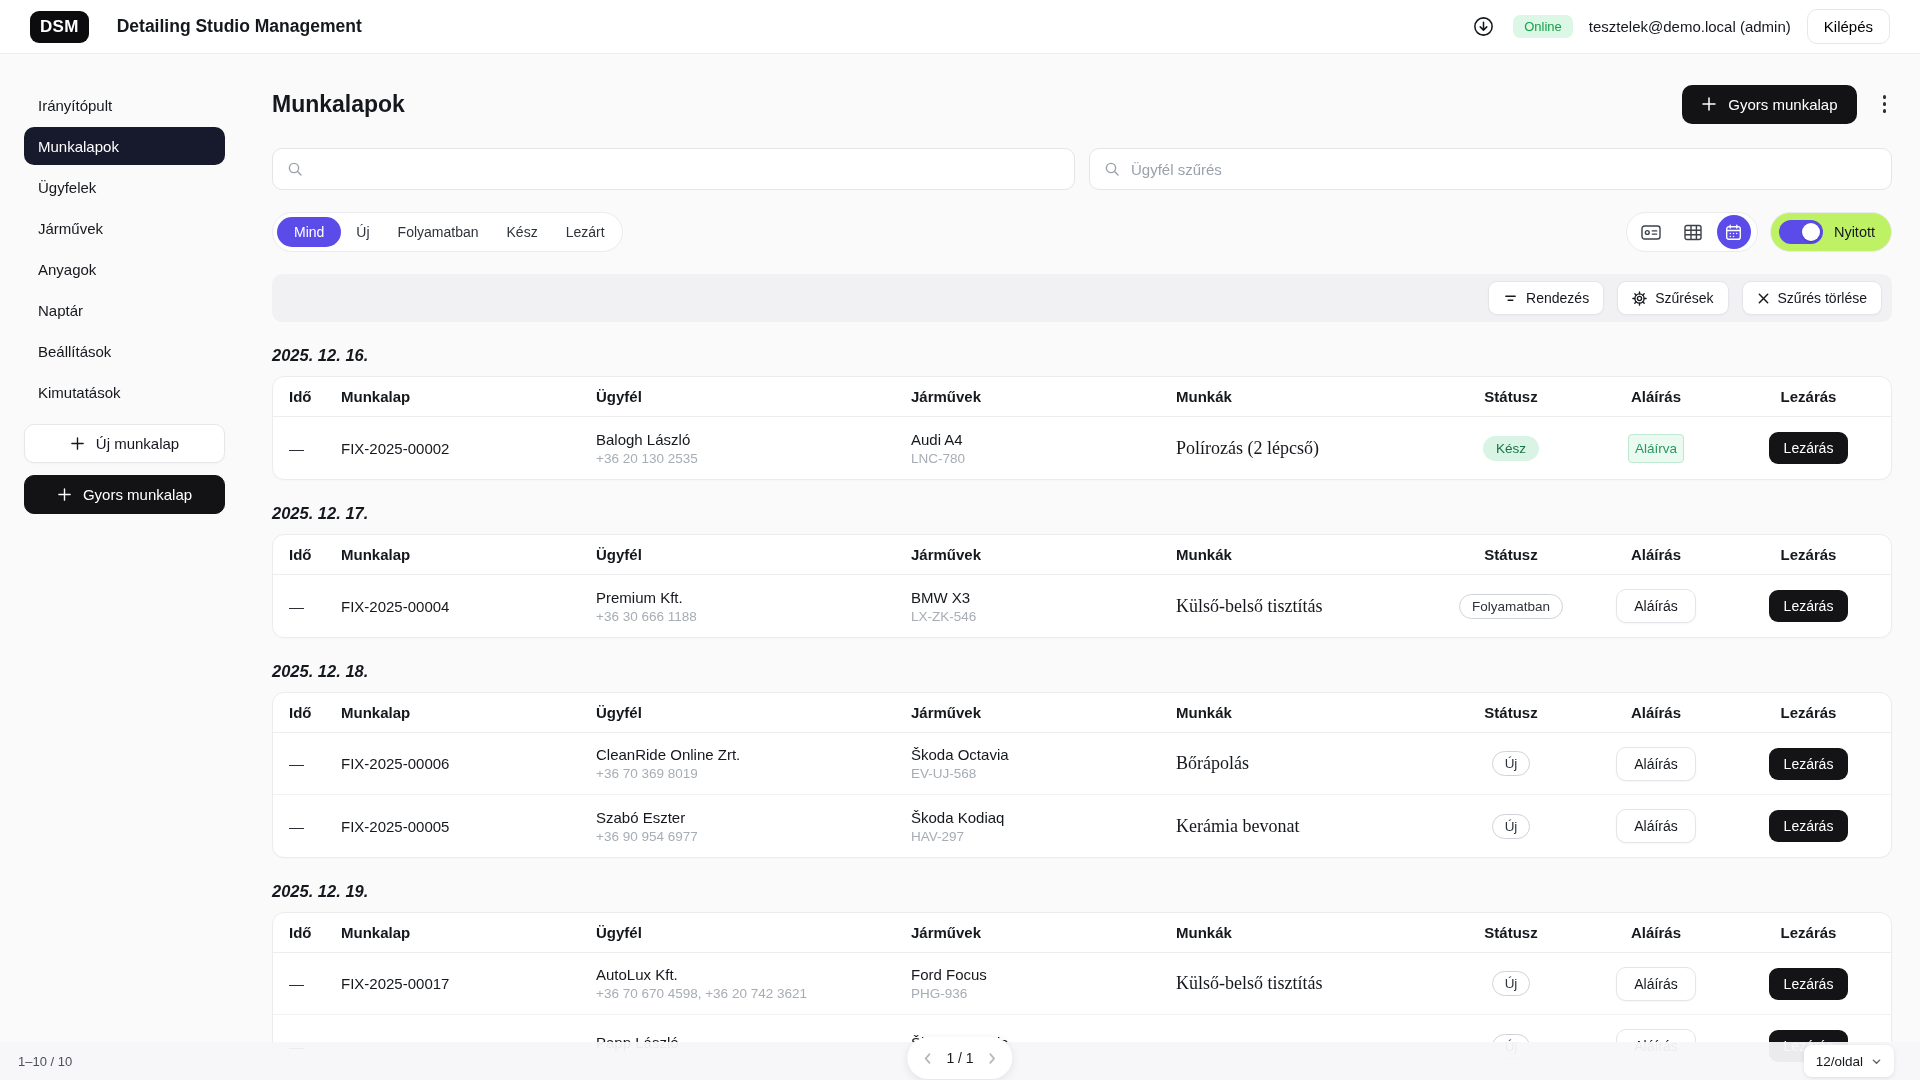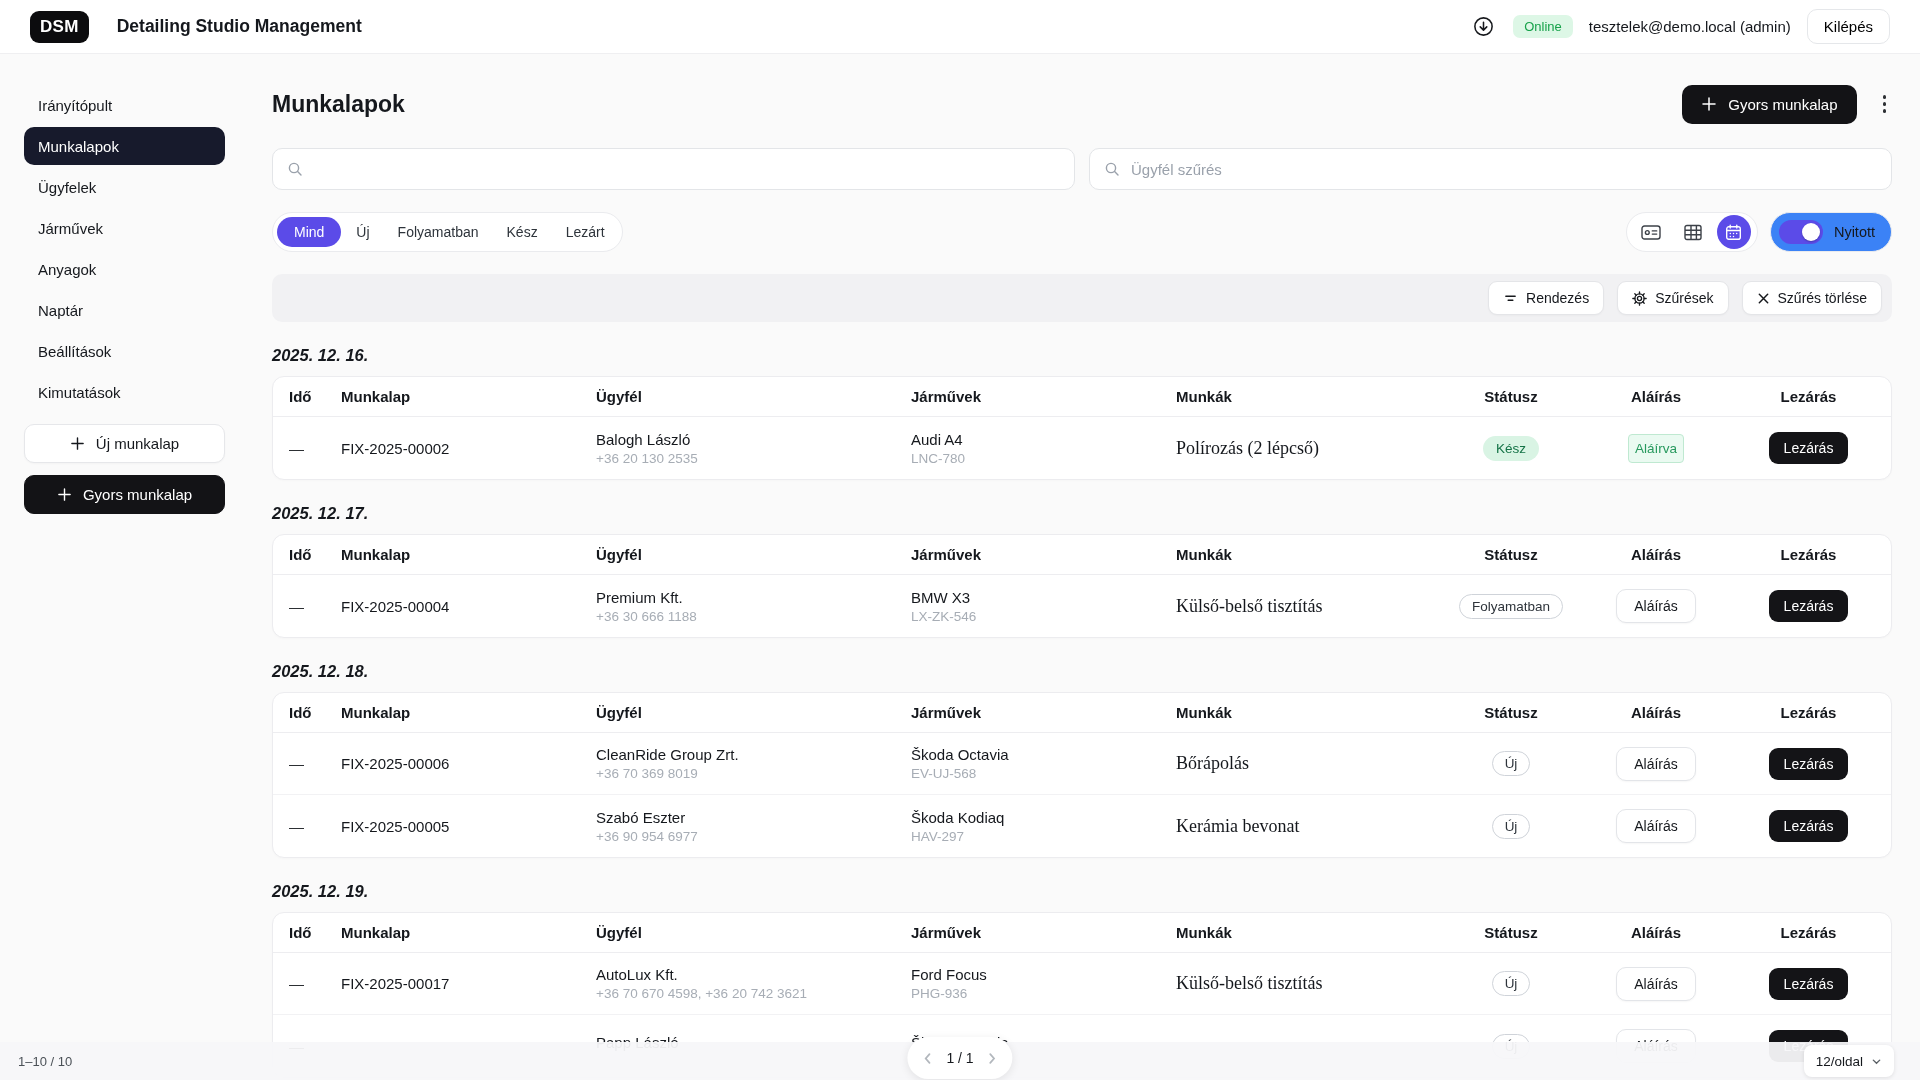--- a/index.html
+++ b/index.html
@@ -51,21 +51,21 @@
 
   .chips-row { display:flex; align-items:center; margin-top:22px; }
   .chip-group { display:flex; align-items:center; background:#fff; border:1px solid #eaebee; border-radius:999px; padding:4px; gap:2px; }
   .chip { font-size:14px; color:#2e343b; padding:7px 13px; border-radius:999px; cursor:pointer; background:none; border:none; font-family:inherit; }
   .chip.active { background:#5b4be8; color:#fff; padding:7px 17px; font-weight:500; }
   .view-controls { margin-left:auto; display:flex; gap:12px; align-items:center; }
   .seg { display:flex; align-items:center; background:#fff; border:1px solid #eaebee; border-radius:999px; padding:0 6px; gap:6px; height:40px; }
   .seg-btn { width:36px; height:32px; display:flex; align-items:center; justify-content:center; border-radius:999px;
              background:none; border:none; cursor:pointer; }
   .seg-btn.active { background:#5b4be8; width:34px; height:34px; }
-  .toggle-pill { display:flex; align-items:center; gap:11px; background:#3b82f6; border:1px solid #eaebee; border-radius:999px;
+  .toggle-pill { display:flex; align-items:center; gap:11px; background:#bef264; border:1px solid #eaebee; border-radius:999px;
                  padding:0 16px 0 8px; height:40px; cursor:pointer; }
   .switch { width:44px; height:24px; background:#5b4be8; border-radius:999px; position:relative; }
   .knob { position:absolute; right:3px; top:3px; width:18px; height:18px; background:#fff; border-radius:50%; box-shadow:0 1px 2px rgba(0,0,0,.25); }
   .toggle-label { font-size:14.5px; font-weight:500; }
 
   .toolbar { margin-top:22px; height:48px; background:#f1f1f3; border-radius:10px; display:flex; align-items:center;
              justify-content:flex-end; gap:13px; padding:0 10px; }
   .tool-btn { background:#fff; border:1px solid #e4e5e8; border-radius:9px; height:34px; padding:0 14px; display:flex;
               align-items:center; gap:8px; font-size:14px; font-weight:500; font-family:inherit; cursor:pointer;
               box-shadow:0 1px 2px rgba(0,0,0,.03); color:#15181d; }
@@ -362,21 +362,21 @@
         <div>Munkák</div>
         <div class="c-center">Státusz</div>
         <div class="c-center">Aláírás</div>
         <div class="c-center">Lezárás</div>
       </div>
       <div>
   <div class="trow">
     <div class="c-first t-time">—</div>
     <div class="t-sheet">FIX-2025-00006</div>
     <div class="twoline">
-      <div class="primary">CleanRide Group Zrt.</div>
+      <div class="primary">CleanRide Online Zrt.</div>
       <div class="secondary">+36 70 369 8019</div>
     </div>
     <div class="twoline">
       <div class="primary">Škoda Octavia</div>
       <div class="secondary">EV-UJ-568</div>
     </div>
     <div class="t-work">Bőrápolás</div>
     <div class="c-center">
       <span class="badge badge-outline">Új</span>
     </div>

